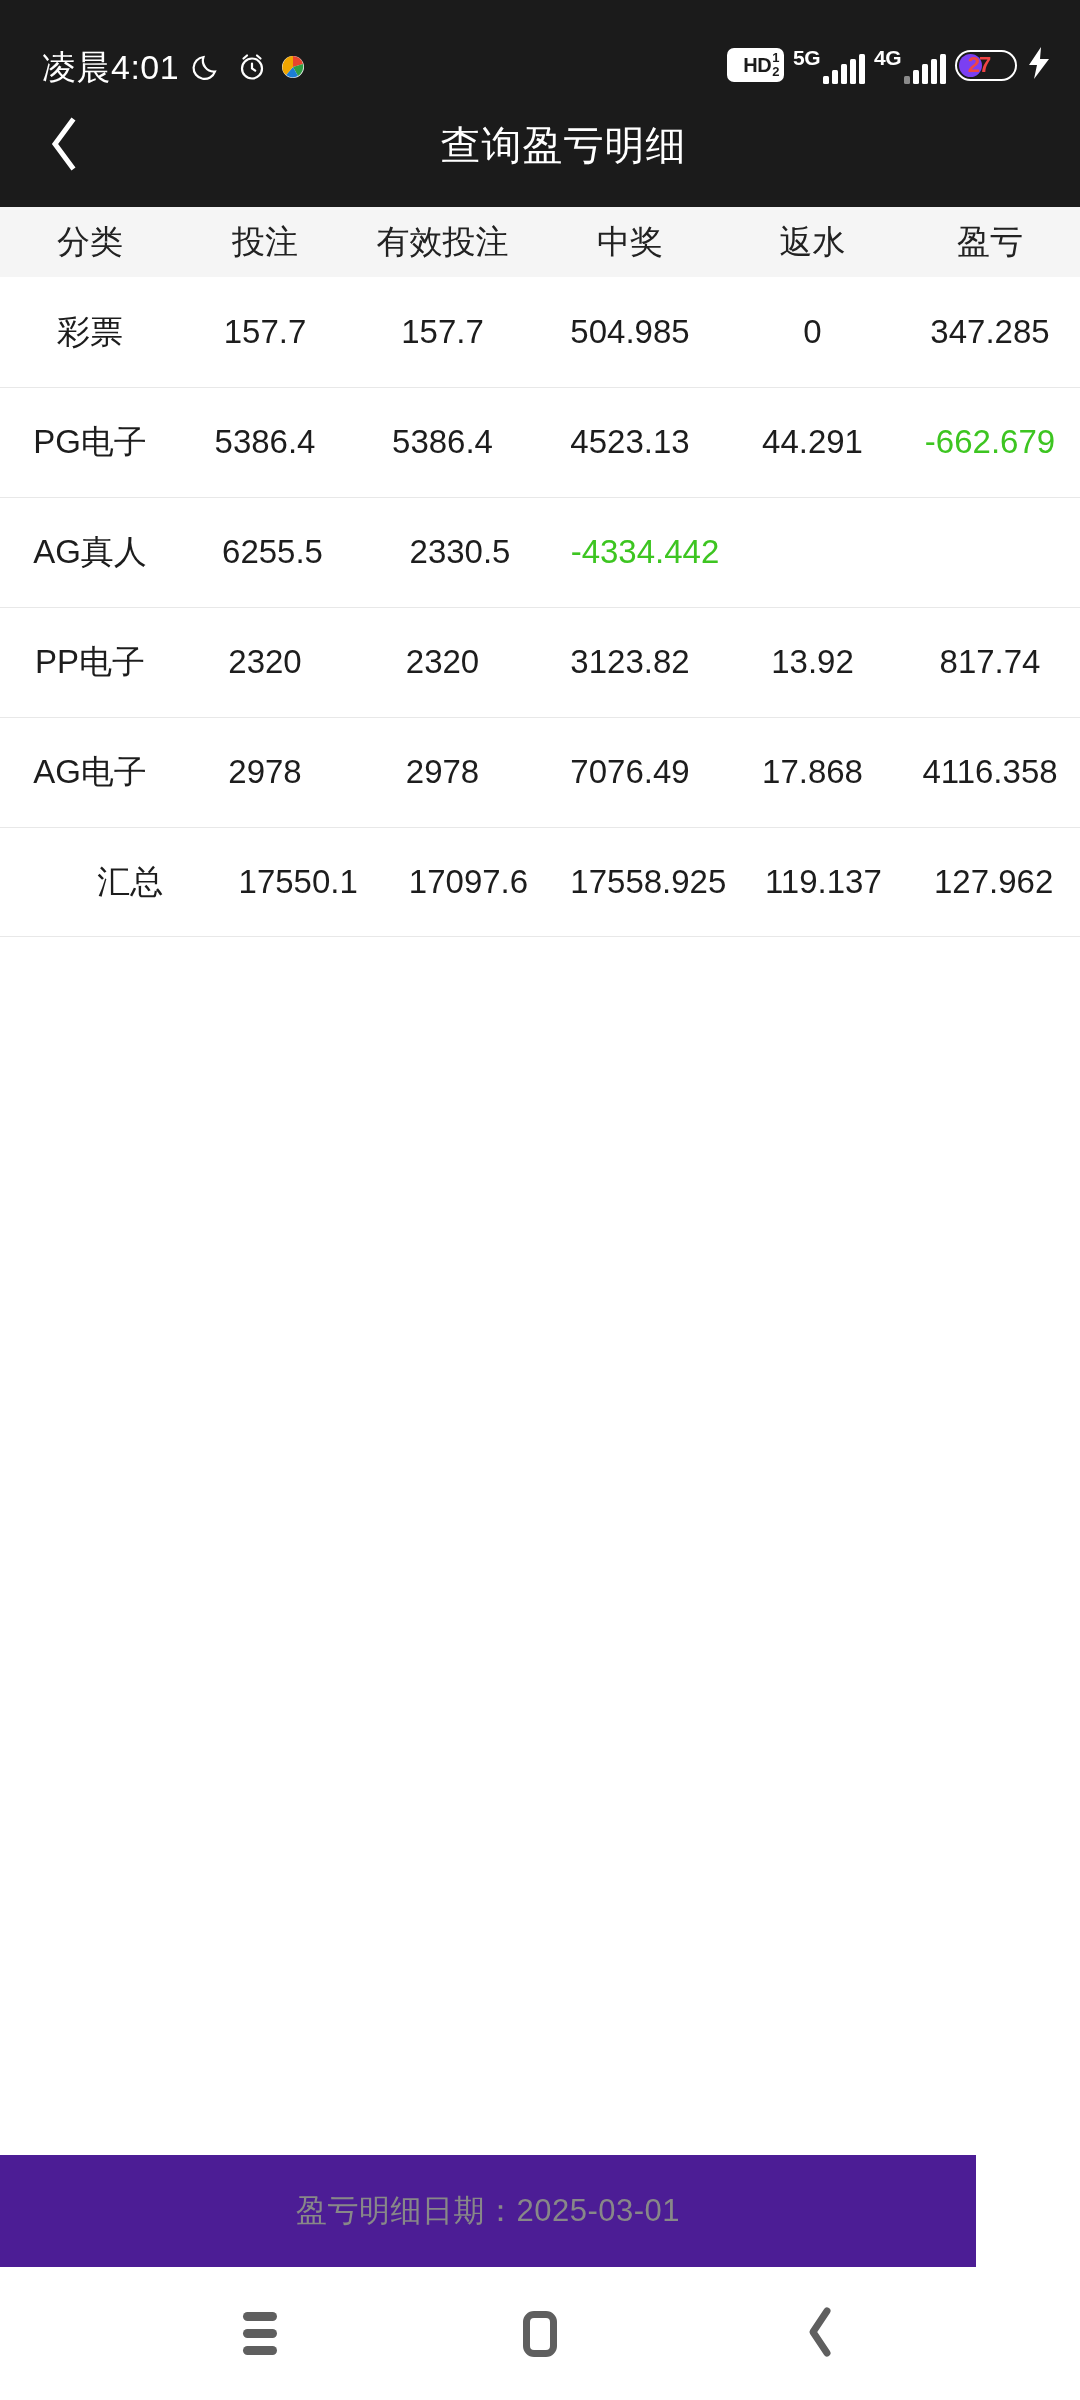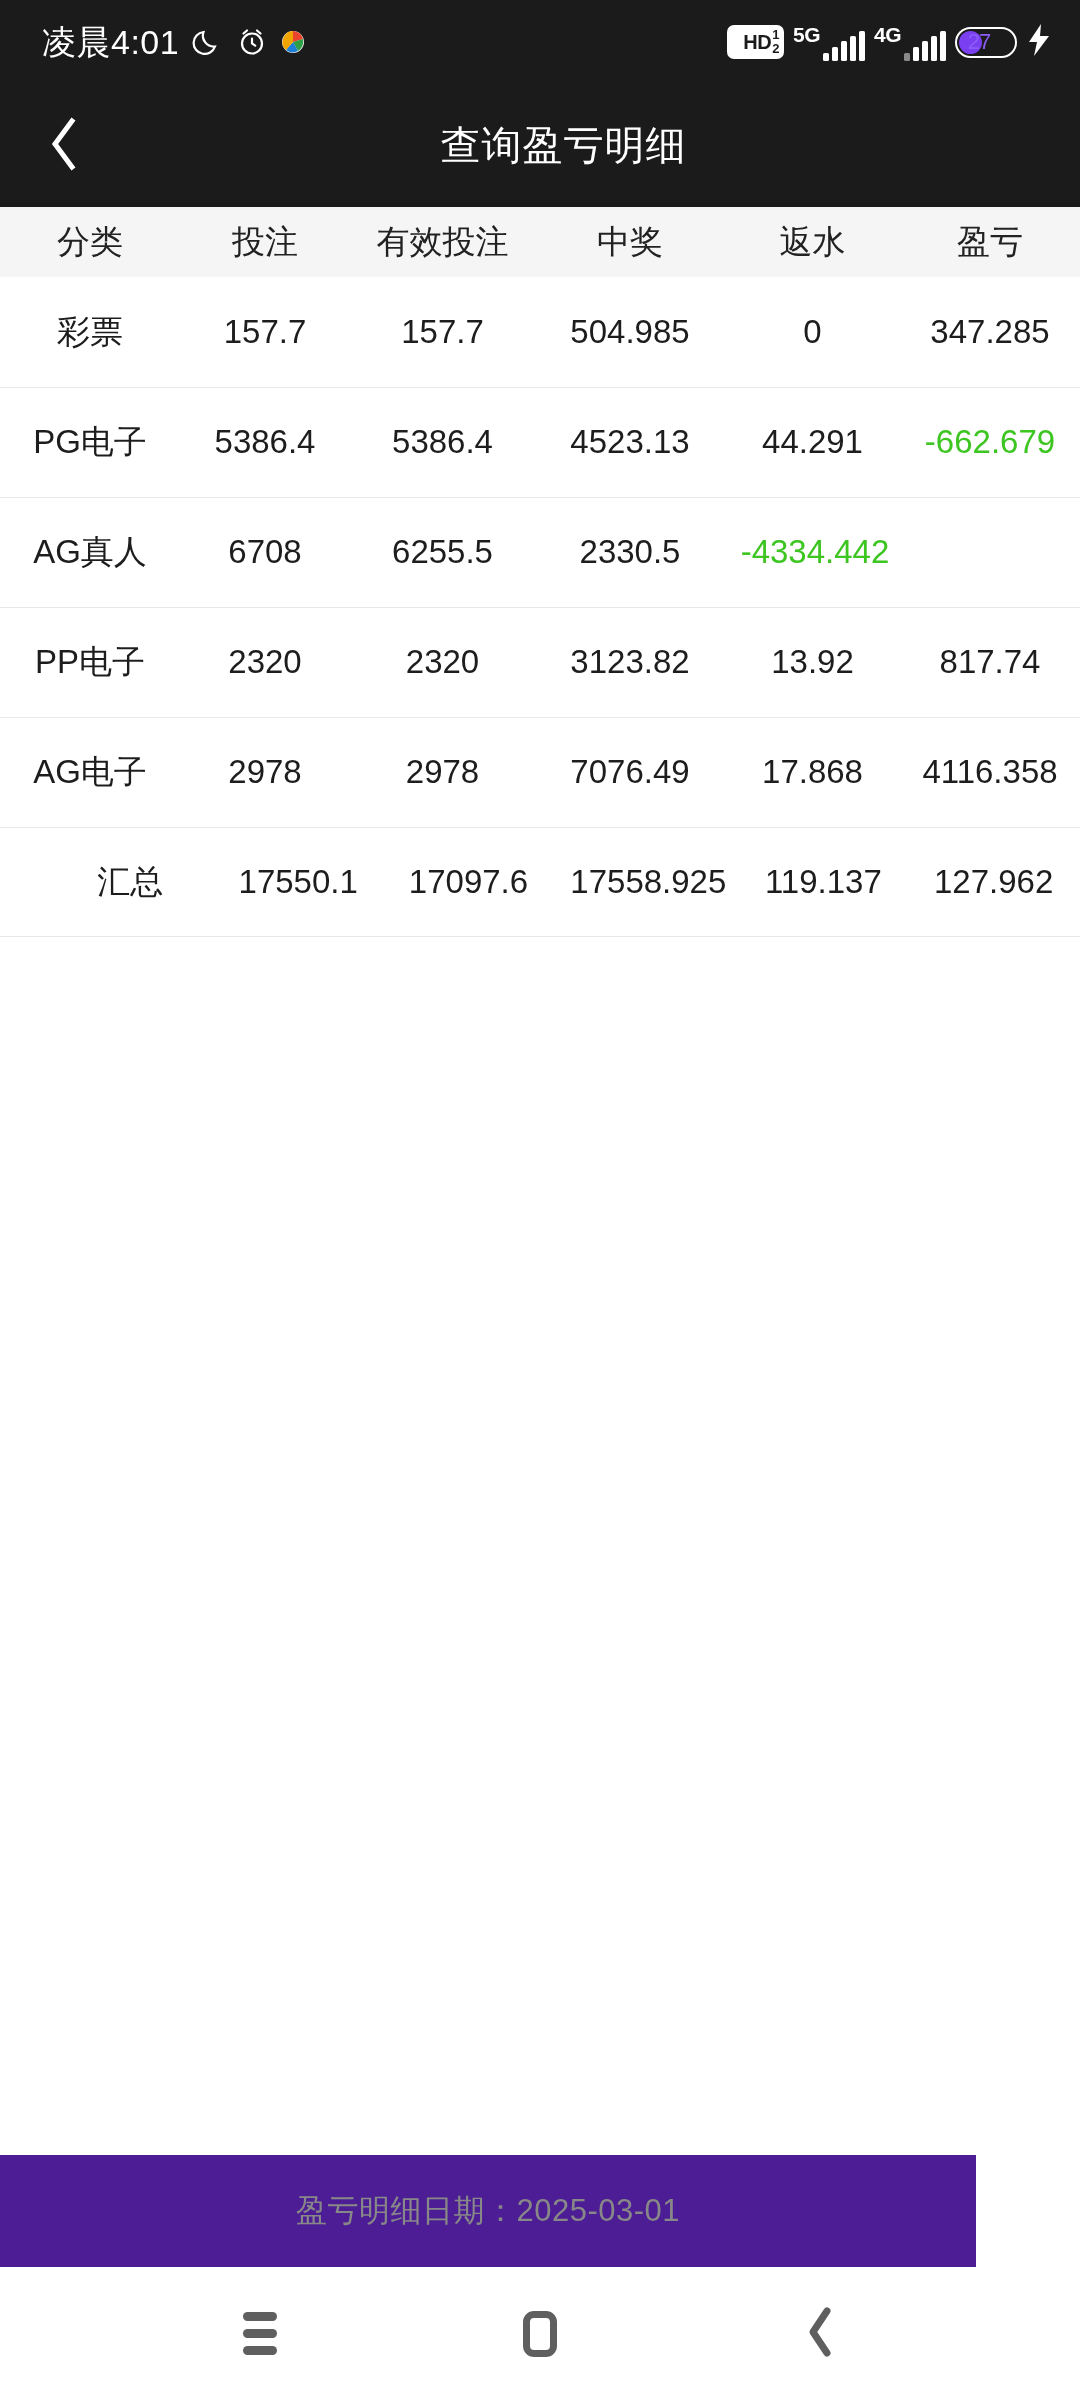--- a/index.html
+++ b/index.html
@@ -13,21 +13,21 @@
     font-family: "Liberation Sans", "DejaVu Sans", sans-serif;
     overflow: hidden;
     position: relative;
   }
 
   
   .status-bar {
     height: 84px;
     background: #1b1b1b;
     display: flex;
-    align-items: center;
+    align-items: flex-end;
     justify-content: space-between;
     padding: 0 28px 0 42px;
     box-sizing: border-box;
     position: relative;
   }
   .status-left {
     display: flex;
     align-items: center;
     gap: 12px;
   }
@@ -96,23 +96,23 @@
     left: 2px;
     top: 2px;
     width: 23px;
     height: 23px;
     border-radius: 50%;
     background: #7b3ff2;
   }
   .battery .pct {
     position: relative;
     z-index: 2;
-    color: #8b5cf6;
+    color: #ef4444;
     font-size: 22px;
-    font-weight: normal;
+    font-weight: bold;
     width: 100%;
     text-align: center;
     line-height: 1;
     letter-spacing: -1px;
     padding-right: 14px;
     box-sizing: border-box;
   }
 
   
   .appbar {
@@ -341,21 +341,20 @@
     <div class="cell c0">PG电子</div>
     <div class="cell c1">5386.4</div>
     <div class="cell c2">5386.4</div>
     <div class="cell c3">4523.13</div>
     <div class="cell c4">44.291</div>
     <div class="cell c5 neg">-662.679</div>
   </div>
 
   <div class="row data">
     <div class="cell c0">AG真人</div>
-    <div class="cell c1">6708</div>
     <div class="cell c2">6255.5</div>
     <div class="cell c3">2330.5</div>
     <div class="cell c5 neg">-4334.442</div>
   </div>
 
   <div class="row data">
     <div class="cell c0">PP电子</div>
     <div class="cell c1">2320</div>
     <div class="cell c2">2320</div>
     <div class="cell c3">3123.82</div>

